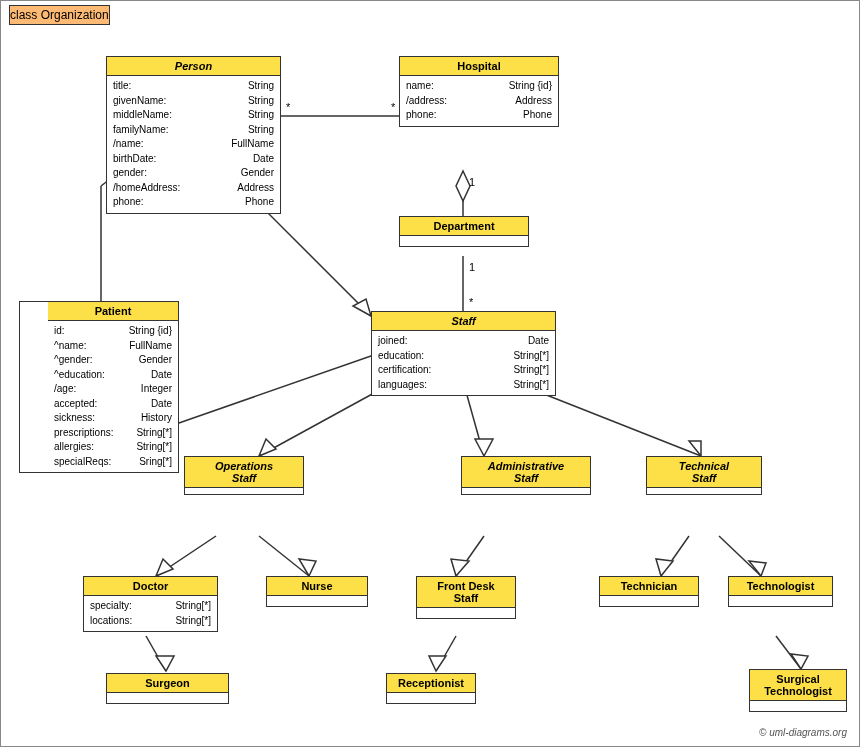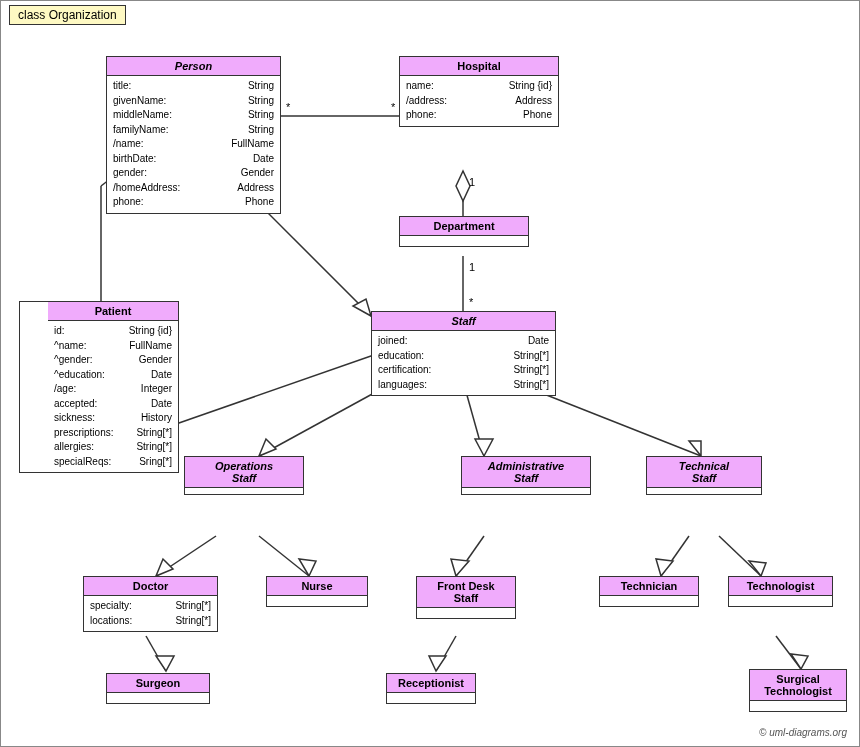--- a/index.html
+++ b/index.html
@@ -19,38 +19,38 @@
       height: 747px;
       background: #fff;
       border: 1px solid #888;
     }
 
     .diagram-title {
       position: absolute;
       top: 4px;
       left: 8px;
       border: 1px solid #333;
-      background: #fef9c3;
-      padding: 2px 8px;
+      background: #fdba74;
+      padding: 2px 0;
       font-size: 12px;
       font-weight: normal;
     }
 
     .uml-box {
       position: absolute;
       border: 1.5px solid #333;
       background: #fff;
       text-align: center;
     }
 
     .uml-box .class-name {
       border-bottom: 1.5px solid #333;
       padding: 3px 6px;
       font-weight: bold;
-      background: #f0abfc;
+      background: #fde047;
       font-size: 11px;
     }
 
     .uml-box .class-name.italic {
       font-style: italic;
     }
 
     .uml-box .attributes {
       padding: 3px 6px;
       text-align: left;
@@ -332,21 +332,21 @@
   <div class="uml-box" style="left:598px; top:575px; width:100px;">
     <div class="class-name">Technician</div>
     <div class="attributes" style="height:10px;"></div>
   </div>
 
   <div class="uml-box" style="left:727px; top:575px; width:105px;">
     <div class="class-name">Technologist</div>
     <div class="attributes" style="height:10px;"></div>
   </div>
 
-  <div class="uml-box" style="left:105px; top:672px; width:104px;">
+  <div class="uml-box" style="left:105px; top:672px; width:123px;">
     <div class="class-name">Surgeon</div>
     <div class="attributes" style="height:10px;"></div>
   </div>
 
   <div class="uml-box" style="left:385px; top:672px; width:90px;">
     <div class="class-name">Receptionist</div>
     <div class="attributes" style="height:10px;"></div>
   </div>
 
   <div class="uml-box" style="left:748px; top:668px; width:98px;">

